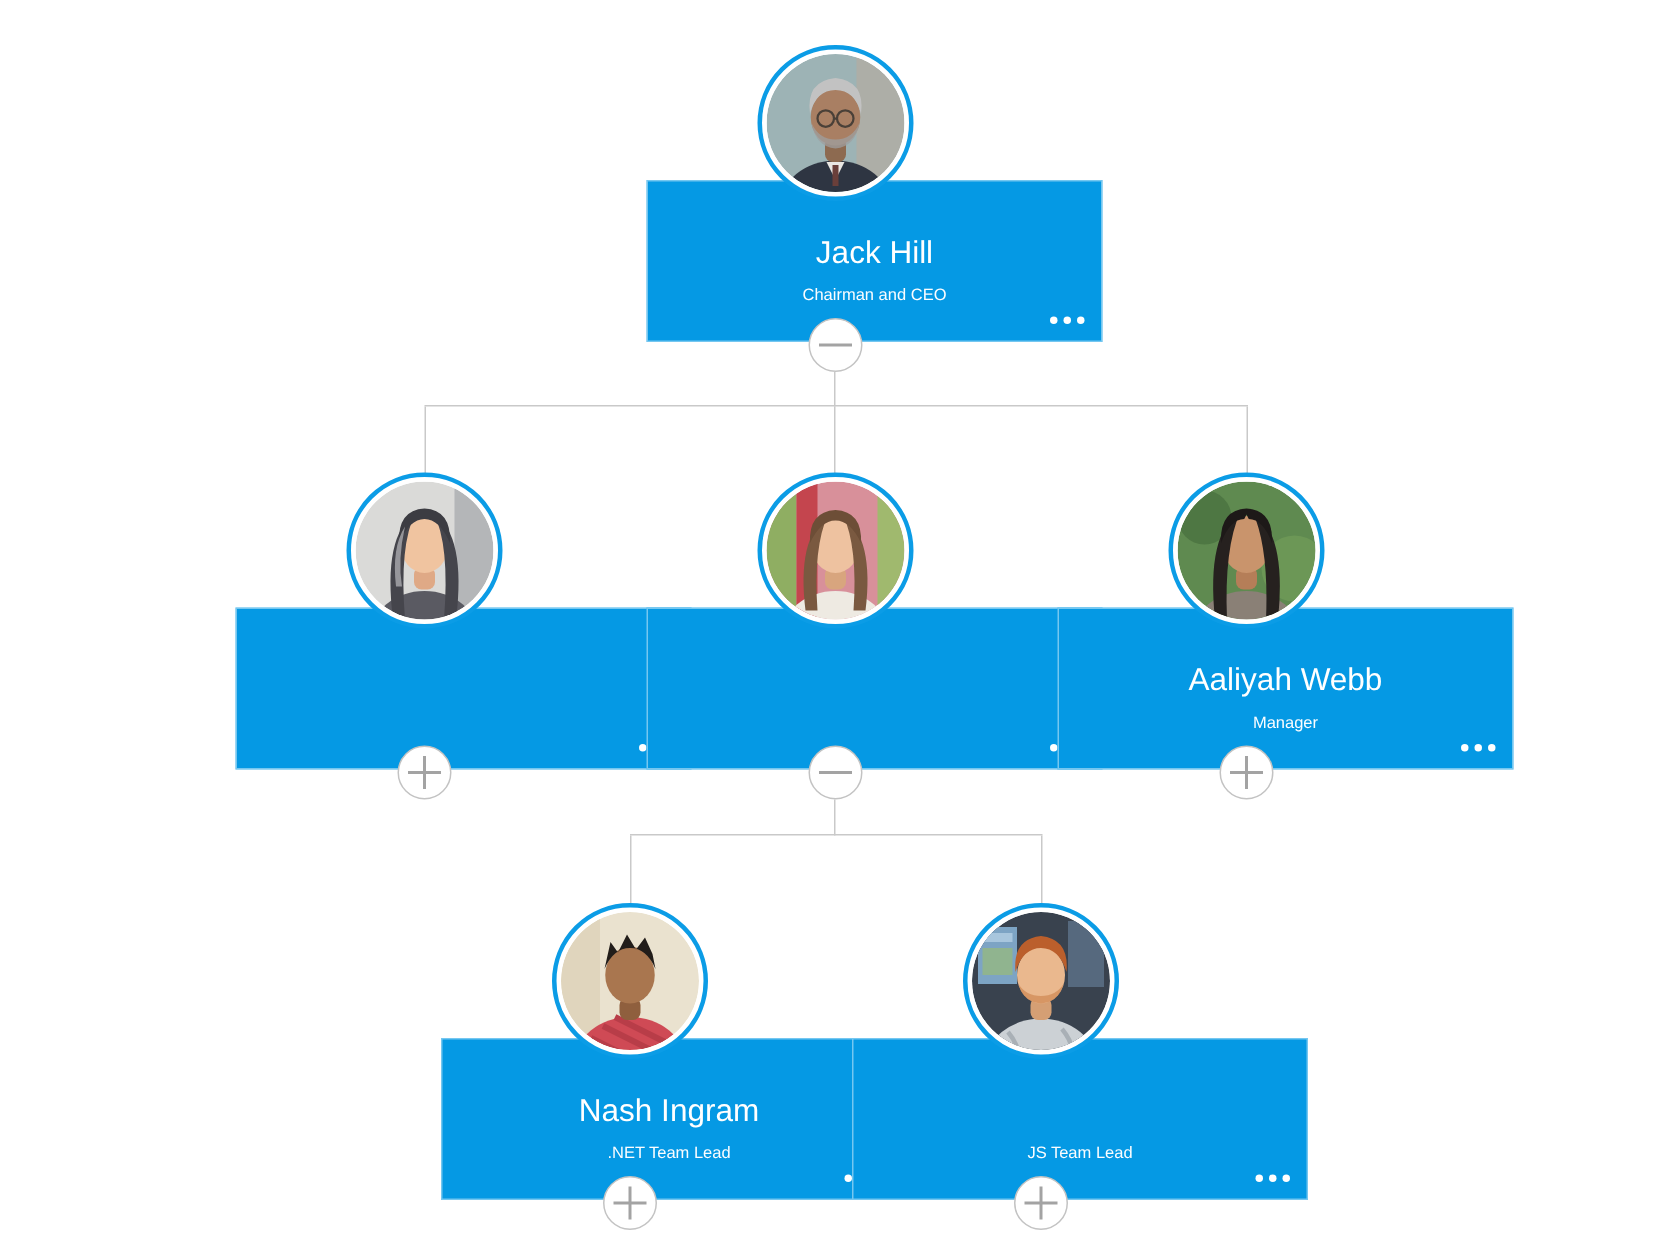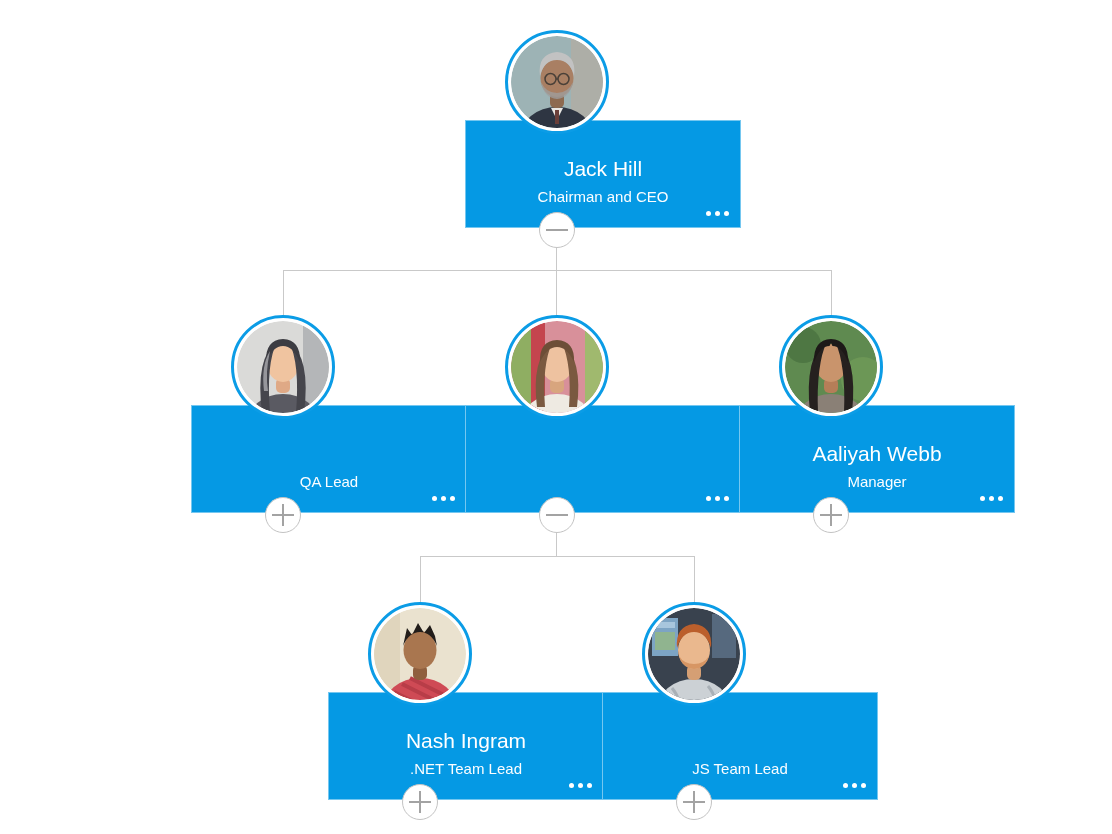--- a/index.html
+++ b/index.html
@@ -7,31 +7,31 @@
     position:relative;width:1112px;height:834px;background:#fff;overflow:hidden;
     font-family:"Liberation Sans",sans-serif;
   }
   
   .line{position:absolute;background:#c9c9c9;z-index:0;}
   .line.v{width:1px;}
   .line.h{height:1px;}
   
   .node{position:absolute;width:252px;height:108px;z-index:2;}
   .card{
-    position:absolute;left:0;top:0;width:276px;height:108px;
+    position:absolute;left:0;top:0;width:304px;height:108px;
     background:#0599e4;border:1px solid rgba(255,255,255,0.45);
-    box-sizing:border-box;cursor:pointer;margin-left:34px;
+    box-sizing:border-box;cursor:pointer;
   }
   .name{
     position:absolute;top:36px;left:0;right:0;text-align:center;
     font-size:21px;line-height:24px;color:#ffffff;white-space:nowrap;
   }
   .role{
     position:absolute;top:67px;left:0;right:0;text-align:center;
-    font-size:15px;line-height:18px;color:#fbfdff;white-space:nowrap;
+    font-size:11px;line-height:18px;color:#fbfdff;white-space:nowrap;
   }
   .more{position:absolute;right:11px;bottom:11px;display:flex;gap:4px;cursor:pointer;}
   .more i{display:block;width:5px;height:5px;border-radius:50%;background:#fff;}
   
   .avatar{
     position:absolute;left:74px;top:-90px;width:92px;height:92px;
     background:#fff;padding:3px;border:3px solid #0b9ce6;border-radius:50%;
     box-sizing:content-box;z-index:3;
   }
   .avatar svg{display:block;width:92px;height:92px;border-radius:50%;}
@@ -99,21 +99,20 @@
         </g>
       </svg>
     </div>
     <div class="toggle">
       <span class="bar-h"></span>
     </div>
   </div>
 
   <div class="node n-lexie">
     <div class="card">
-      <div class="role">QA Lead</div>
       <div class="more">
           <i></i>
           <i></i>
           <i></i>
         </div>
     </div>
     <div class="avatar">
       <svg viewBox="0 0 92 92">
         <clipPath id="cp-lexie">
             <circle cx="46" cy="46" r="46"></circle>

